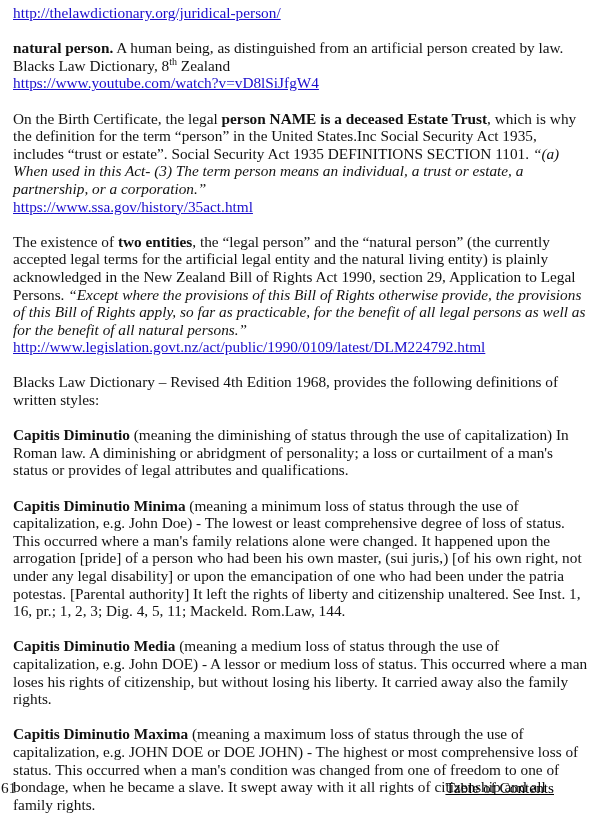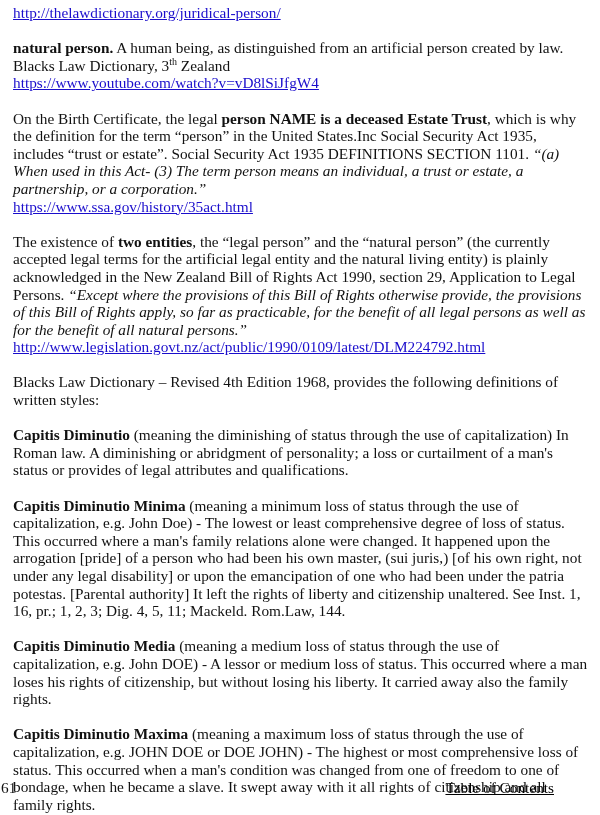--- a/index.html
+++ b/index.html
@@ -50,21 +50,21 @@
 <body>
 
 <div class="page">
 
   <p>
     <a class="link" href="#">http://thelawdictionary.org/juridical-person/</a>
   </p>
 
   <p>
     <b>natural person.</b><span> A human being, as distinguished from an artificial person created by law.</span><br>
-    <span>Blacks Law Dictionary, 3</span><sup>th</sup><span> Zealand</span><br>
+    <span>Blacks Law Dictionary, 8</span><sup>th</sup><span> Zealand</span><br>
     <a class="link" href="#">https://www.youtube.com/watch?v=vD8lSiJfgW4</a>
   </p>
 
   <p>
     <span>On the Birth Certificate, the legal </span><b>person NAME is a deceased Estate Trust</b><span>, which is why the definition for the term “person” in the United States.Inc Social Security Act 1935, includes “trust or estate”. Social Security Act 1935 DEFINITIONS SECTION 1101. </span><i>“(a) When used in this Act- (3) The term person means an individual, a trust or estate, a partnership, or a corporation.”</i><br>
     <a class="link" href="#">https://www.ssa.gov/history/35act.html</a>
   </p>
 
   <p>
     <span>The existence of </span><b>two entities</b><span>, the “legal person” and the “natural person” (the currently accepted legal terms for the artificial legal entity and the natural living entity) is plainly acknowledged in the New Zealand Bill of Rights Act 1990, section 29, Application to Legal Persons. </span><i>“Except where the provisions of this Bill of Rights otherwise provide, the provisions of this Bill of Rights apply, so far as practicable, for the benefit of all legal persons as well as for the benefit of all natural persons.”</i><br>

